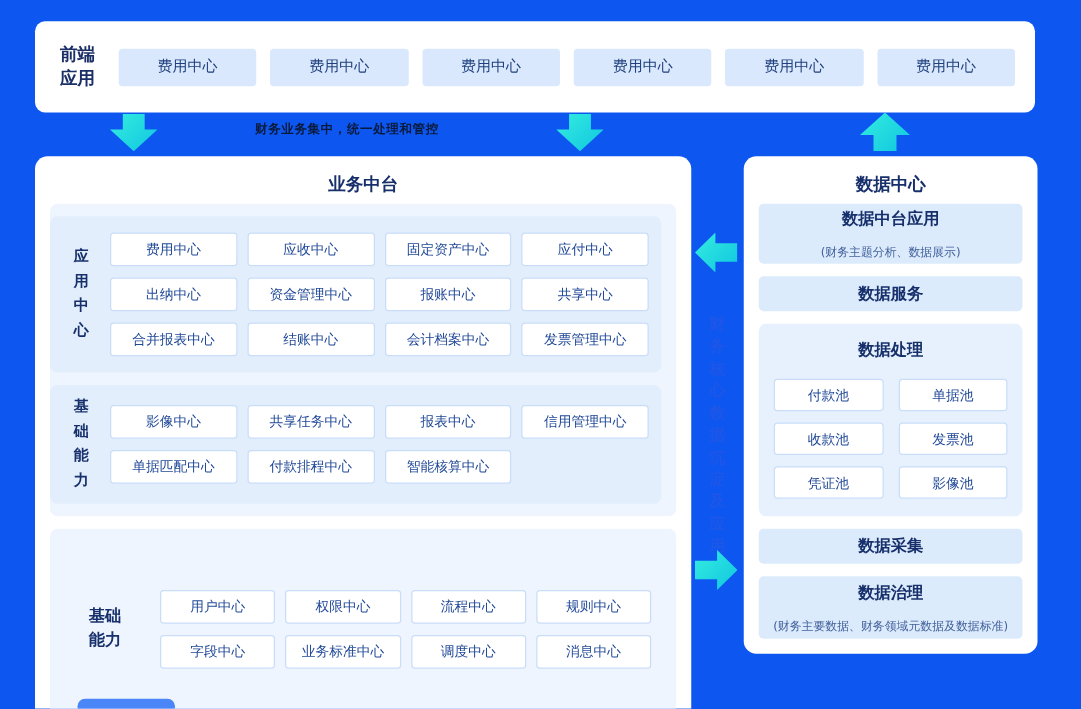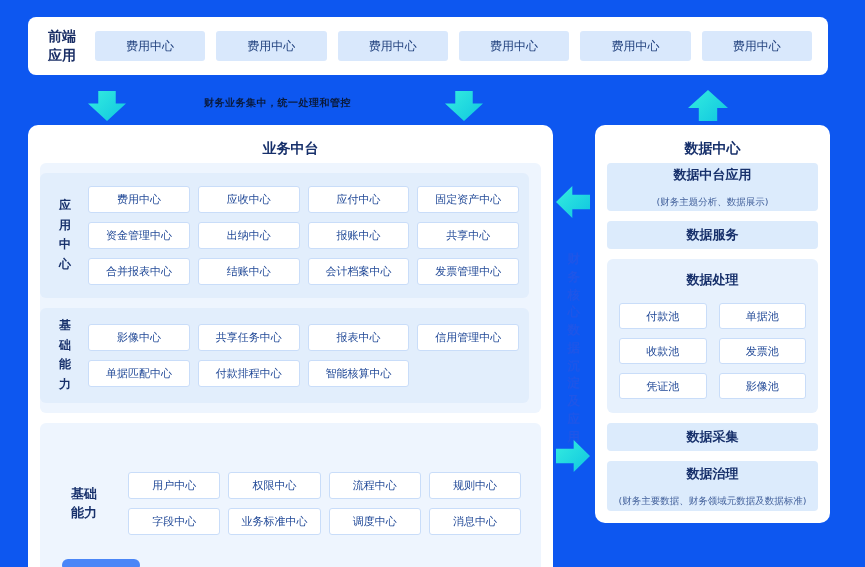--- a/index.html
+++ b/index.html
@@ -3,21 +3,21 @@
 <meta charset="utf-8">
 <style>
   * { margin:0; padding:0; box-sizing:border-box; }
   html,body { background:#0d57f0; }
   .stage {
     position:relative; width:865px; height:567px; background:#0d57f0;
     font-family:"DejaVu Sans","Liberation Sans",sans-serif; overflow:hidden;
   }
   
   .top-bar {
-    position:absolute; left:28px; top:17px; width:800px; height:58px;
+    position:absolute; left:28px; top:17px; width:800px; height:73px;
     background:#ffffff; border-radius:8px; display:flex; align-items:center;
     padding:0 16px 0 20px;
   }
   .front-label {
     width:2.2em; font-size:14px; font-weight:bold; color:#1b2f66;
     line-height:1.35; word-break:break-all; margin-right:16px;
   }
   .top-items { display:flex; flex:1; gap:11px; }
   .top-item {
     flex:1; height:30px; background:#d9e8fc; border-radius:3px;
@@ -157,24 +157,24 @@
 
     <div class="finance">
       <div class="finance-inner">
         <div class="sub-panel app">
           <div class="v-wrap">
             <div class="v-label small">应用中心</div>
           </div>
           <div class="grid4">
             <div class="card">费用中心</div>
             <div class="card">应收中心</div>
+            <div class="card">固定资产中心</div>
             <div class="card">应付中心</div>
-            <div class="card">固定资产中心</div>
+            <div class="card">出纳中心</div>
             <div class="card">资金管理中心</div>
-            <div class="card">出纳中心</div>
             <div class="card">报账中心</div>
             <div class="card">共享中心</div>
             <div class="card">合并报表中心</div>
             <div class="card">结账中心</div>
             <div class="card">会计档案中心</div>
             <div class="card">发票管理中心</div>
           </div>
         </div>
         <div class="sub-panel base">
           <div class="v-wrap">

